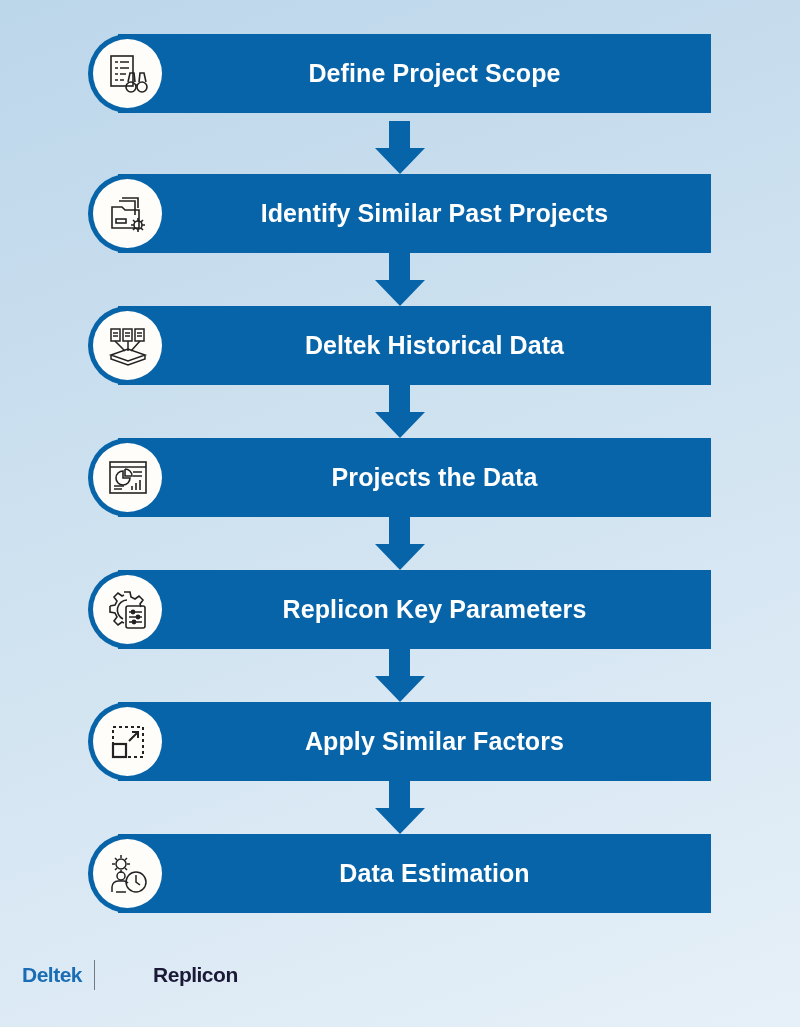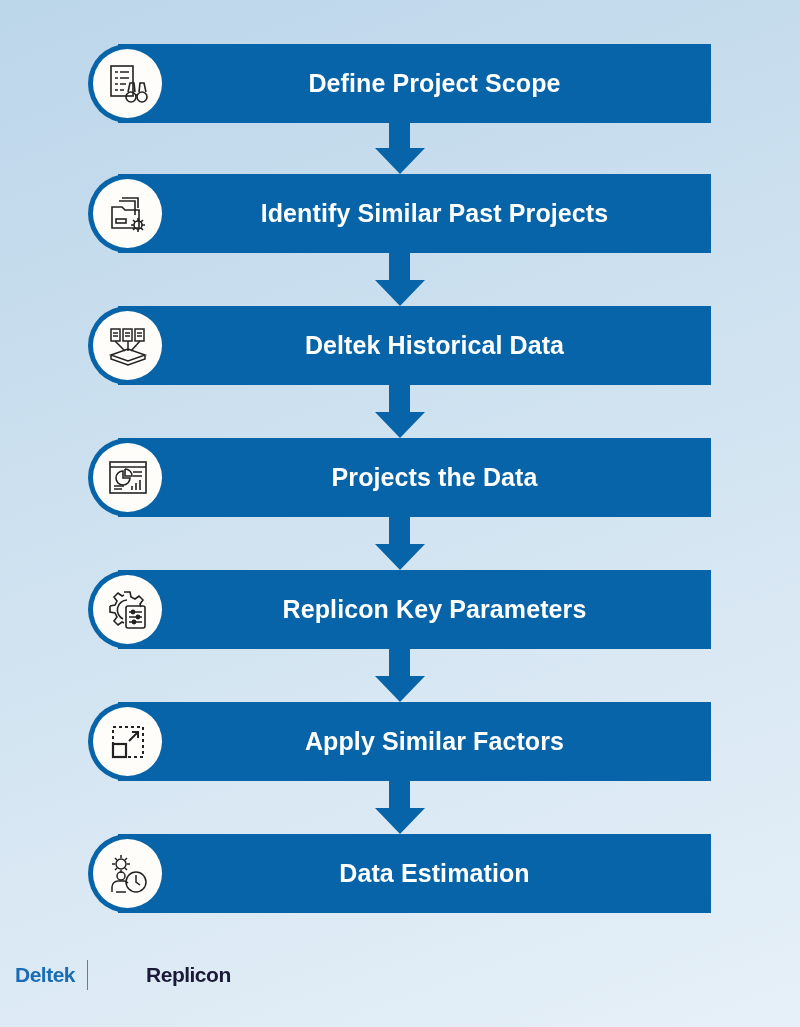--- a/index.html
+++ b/index.html
@@ -19,29 +19,29 @@
   .badge {
     position:absolute; left:0; top:0; width:79px; height:79px; border-radius:50%;
     background:#0864a8;
   }
   .circle {
     position:absolute; left:5px; top:5px; width:69px; height:69px; border-radius:50%;
     background:#fffdfa; display:flex; align-items:center; justify-content:center;
   }
   .circle svg { width:42px; height:42px; }
   .arrow { position:absolute; left:375px; width:50px; height:53px; }
-  .logo { position:absolute; left:15px; top:955px; height:40px; display:flex; align-items:center; }
+  .logo { position:absolute; left:22px; top:955px; height:40px; display:flex; align-items:center; }
   .logo .d { color:#1a6db4; font-weight:bold; font-size:21px; letter-spacing:-0.5px; }
   .logo .sep { width:1px; height:30px; background:#6e7a86; margin:0 11px 0 12px; }
   .logo .r { color:#1b1838; font-weight:bold; font-size:21px; letter-spacing:-0.5px;margin-left:47px; }
 </style>
 </head>
 <body>
 
-<div class="step" style="top:44px">
+<div class="step" style="top:34px">
   <div class="bar">
       <span>Define Project Scope</span>
     </div>
   <div class="badge">
       <div class="circle">
     <svg viewBox="0 0 42 42" fill="none" stroke="#222" stroke-width="1.6">
       <rect x="4" y="3" width="22" height="30"></rect>
       <path d="M8 9h3M13 9h9M8 15h3M13 15h9M8 21h3M13 21h6M8 27h3M13 27h4"></path>
       <circle cx="24" cy="34" r="5"></circle>
           <circle cx="35" cy="34" r="5"></circle>

